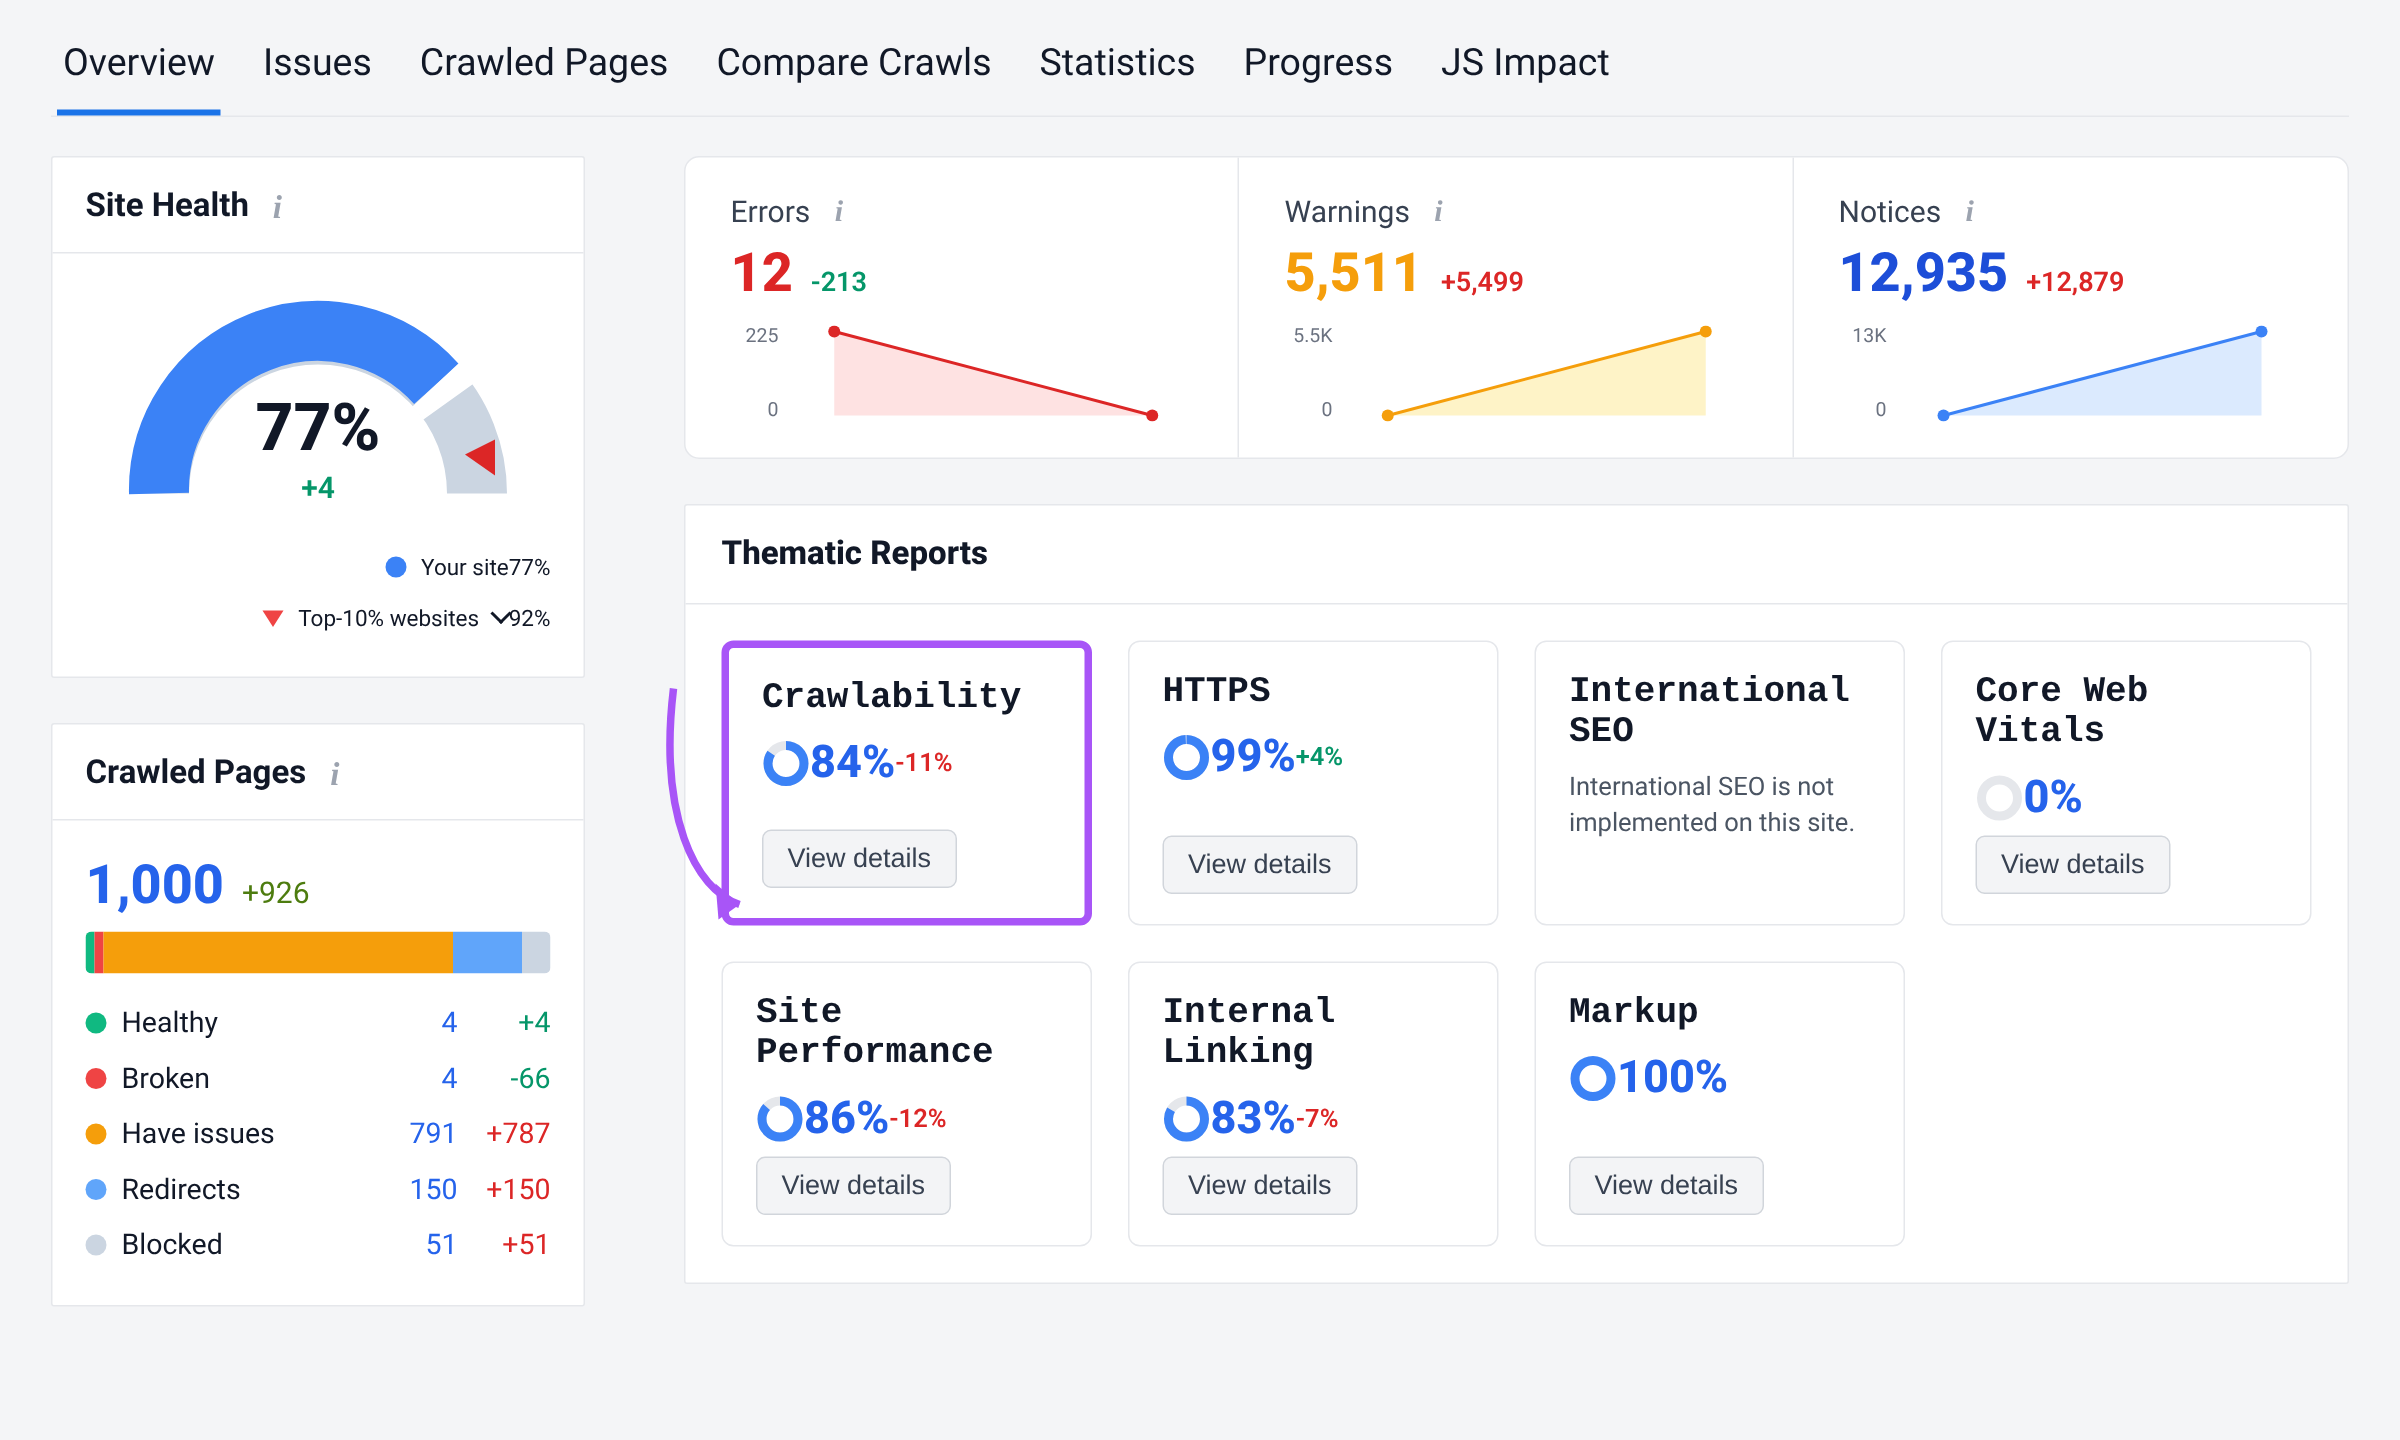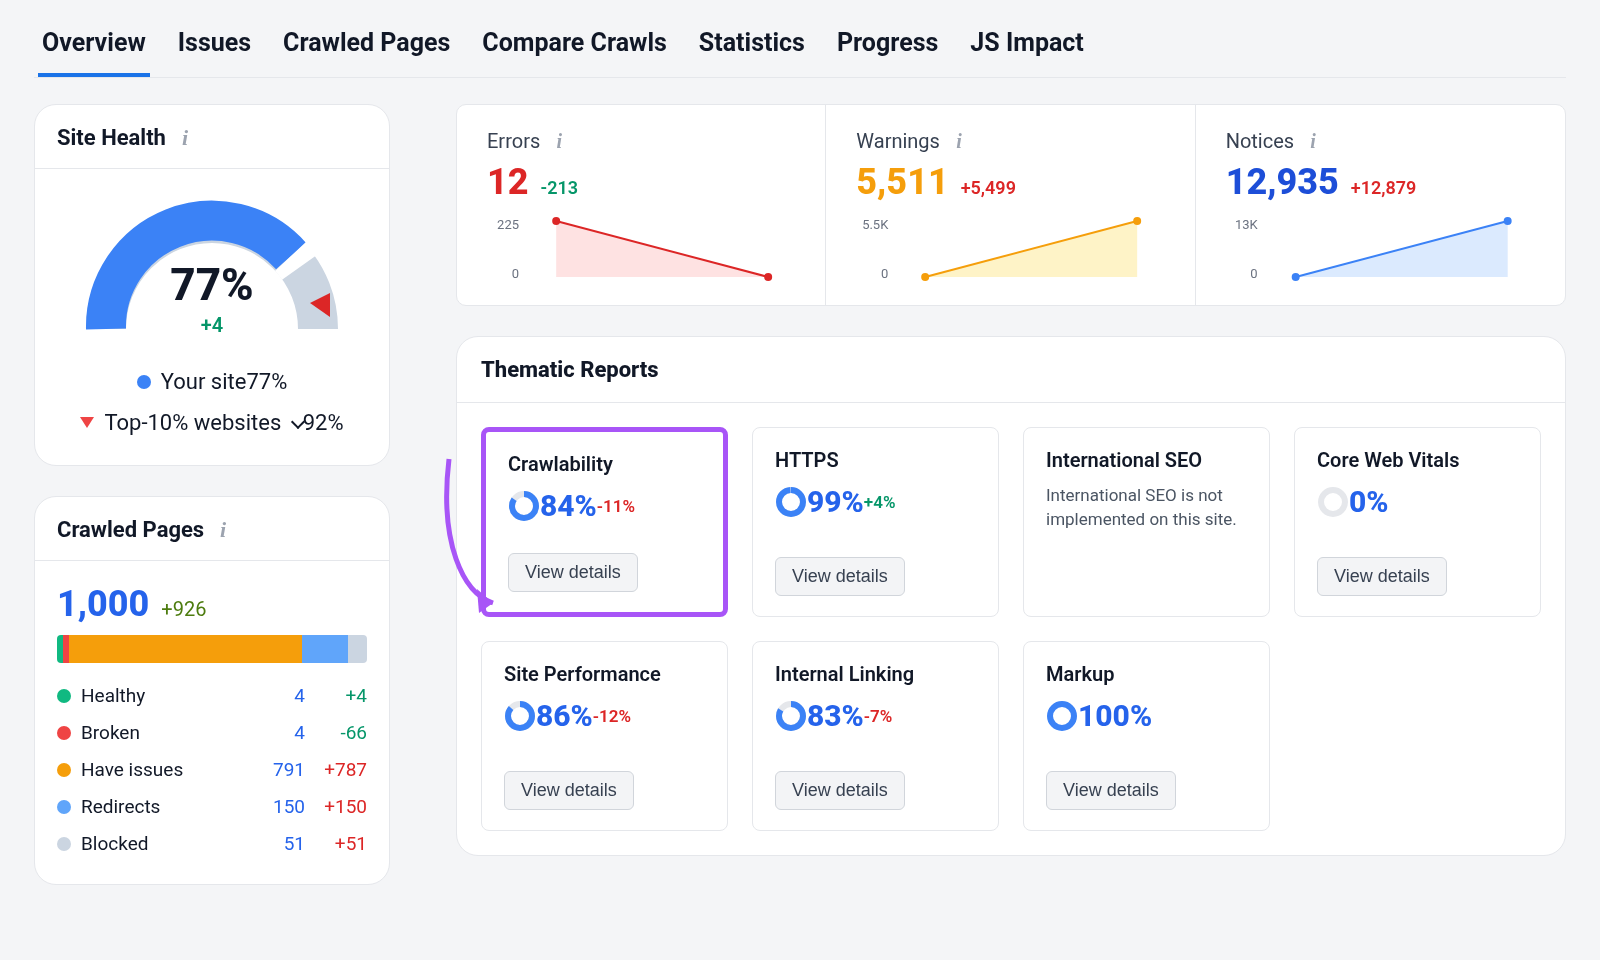--- a/index.html
+++ b/index.html
@@ -15,59 +15,59 @@
   .page { padding: 0 34px 34px 34px; }
   
   .tabs {
     display: flex;
     gap: 24px;
     border-bottom: 1px solid #e5e7eb;
     padding: 22px 0 0 4px;
   }
   .tab {
     font-size: 25px;
-    font-weight: 700;
+    font-weight: 400;
     color: #111827;
     padding: 6px 4px 16px 4px;
     cursor: pointer;
     border-bottom: 4px solid transparent;
   }
   .tab.active { color: #111827; border-bottom-color: #1a73e8; }
   .grid {
     display: grid;
     grid-template-columns: 356px 1fr;
     gap: 30px;
     margin-top: 26px;
   }
   .left { display: flex; flex-direction: column; gap: 30px; }
   .card {
     background: #fff;
     border: 1px solid #e5e7eb;
-    border-radius: 22px;
+    border-radius: 2px;
   }
   .card-head {
     display:flex; align-items:center; gap:10px;
     padding: 20px 22px 18px 22px;
     border-bottom: 1px solid #e5e7eb;
     font-size: 22px; font-weight:700;
   }
   .card-body { padding: 18px 22px 22px 22px; }
   .info-icon {
     width: 18px; height:18px; display:inline-flex; align-items:center; justify-content:center;
     font-style: italic; font-family: Georgia, serif; color:#9ca3af; font-weight:600;
   }
   
   .gauge-wrap { display:flex; flex-direction:column; align-items:center; padding: 26px 0 10px 0; }
   .gauge { position:relative; width:260px; height:150px; }
   .gauge svg { width:260px; height:150px; }
   .gauge-center { position:absolute; left:0; right:0; top:64px; text-align:center; }
   .gauge-pct { font-size:44px; font-weight:800; }
   .gauge-delta { font-size:20px; font-weight:600; color:#059669; margin-top:2px;}
   .legend { padding: 6px 22px 22px 22px; }
-  .legend-row { display:flex; align-items:center; justify-content:center; padding:8px 0; font-size:22px; }
+  .legend-row { display:flex; align-items:center; justify-content:flex-end; padding:8px 0; font-size:15px; }
   .legend-label { display:flex; align-items:center; gap:10px; }
   .dot { width:14px; height:14px; border-radius:50%; display:inline-block; }
   .dot-blue{ background:#3b82f6; } .dot-green{ background:#10b981;} .dot-red{ background:#ef4444;}
   .dot-orange{background:#f59e0b;} .dot-lblue{background:#60a5fa;} .dot-grey{background:#cbd5e1;}
   .triangle-down { width:0;height:0;border-left:7px solid transparent;border-right:7px solid transparent;border-top:11px solid #ef4444; display:inline-block; }
   .chevron-down { display:inline-block; width:10px;height:10px;border-right:2px solid #111827;border-bottom:2px solid #111827; transform:rotate(45deg); margin-left:6px; position:relative; top:-3px;}
   
   .big-total { display:flex; align-items:baseline; gap:12px; padding: 4px 0 10px 0; }
   .big-total .n { font-size:36px; font-weight:800; color:#2563eb; }
   .big-total .d { font-size:20px; color:#4d7c0f; }
@@ -94,21 +94,21 @@
   .mini svg { flex:1; height:64px; }
   
   .thematic .card-body{ padding:24px; position:relative; }
   .thematic .section-title{ font-size:22px; font-weight:800; padding: 20px 24px; border-bottom:1px solid #e5e7eb;}
   .cards-grid{ display:grid; grid-template-columns:repeat(4,1fr); gap:24px; }
   .rep {
     border:1px solid #e5e7eb; border-radius:8px; padding:20px 22px; min-height:190px;
     display:flex; flex-direction:column; justify-content:space-between;
   }
   .rep.highlight{ border:5px solid #a855f7; }
-  .rep h4{ font-size:20px; font-weight:600; margin-bottom:12px; }
+  .rep h4{ font-size:24px; font-weight:600; margin-bottom:12px;font-family:Liberation Mono, monospace; }
   .rep-row{ display:flex; align-items:center; }
   .ring{ width:32px; height:32px; }
   .rep-pct{ font-size:30px; font-weight:800; color:#2563eb; }
   .rep-delta{ font-size:17px; font-weight:600; }
   .rep-msg{ font-size:17px; color:#4b5563; line-height:1.4; }
   .btn{
     display:inline-block; font-size:18px; color:#374151; background:#f3f4f6;
     border:1px solid #d1d5db; border-radius:6px; padding:8px 16px; cursor:pointer; width:max-content;
   }
   

